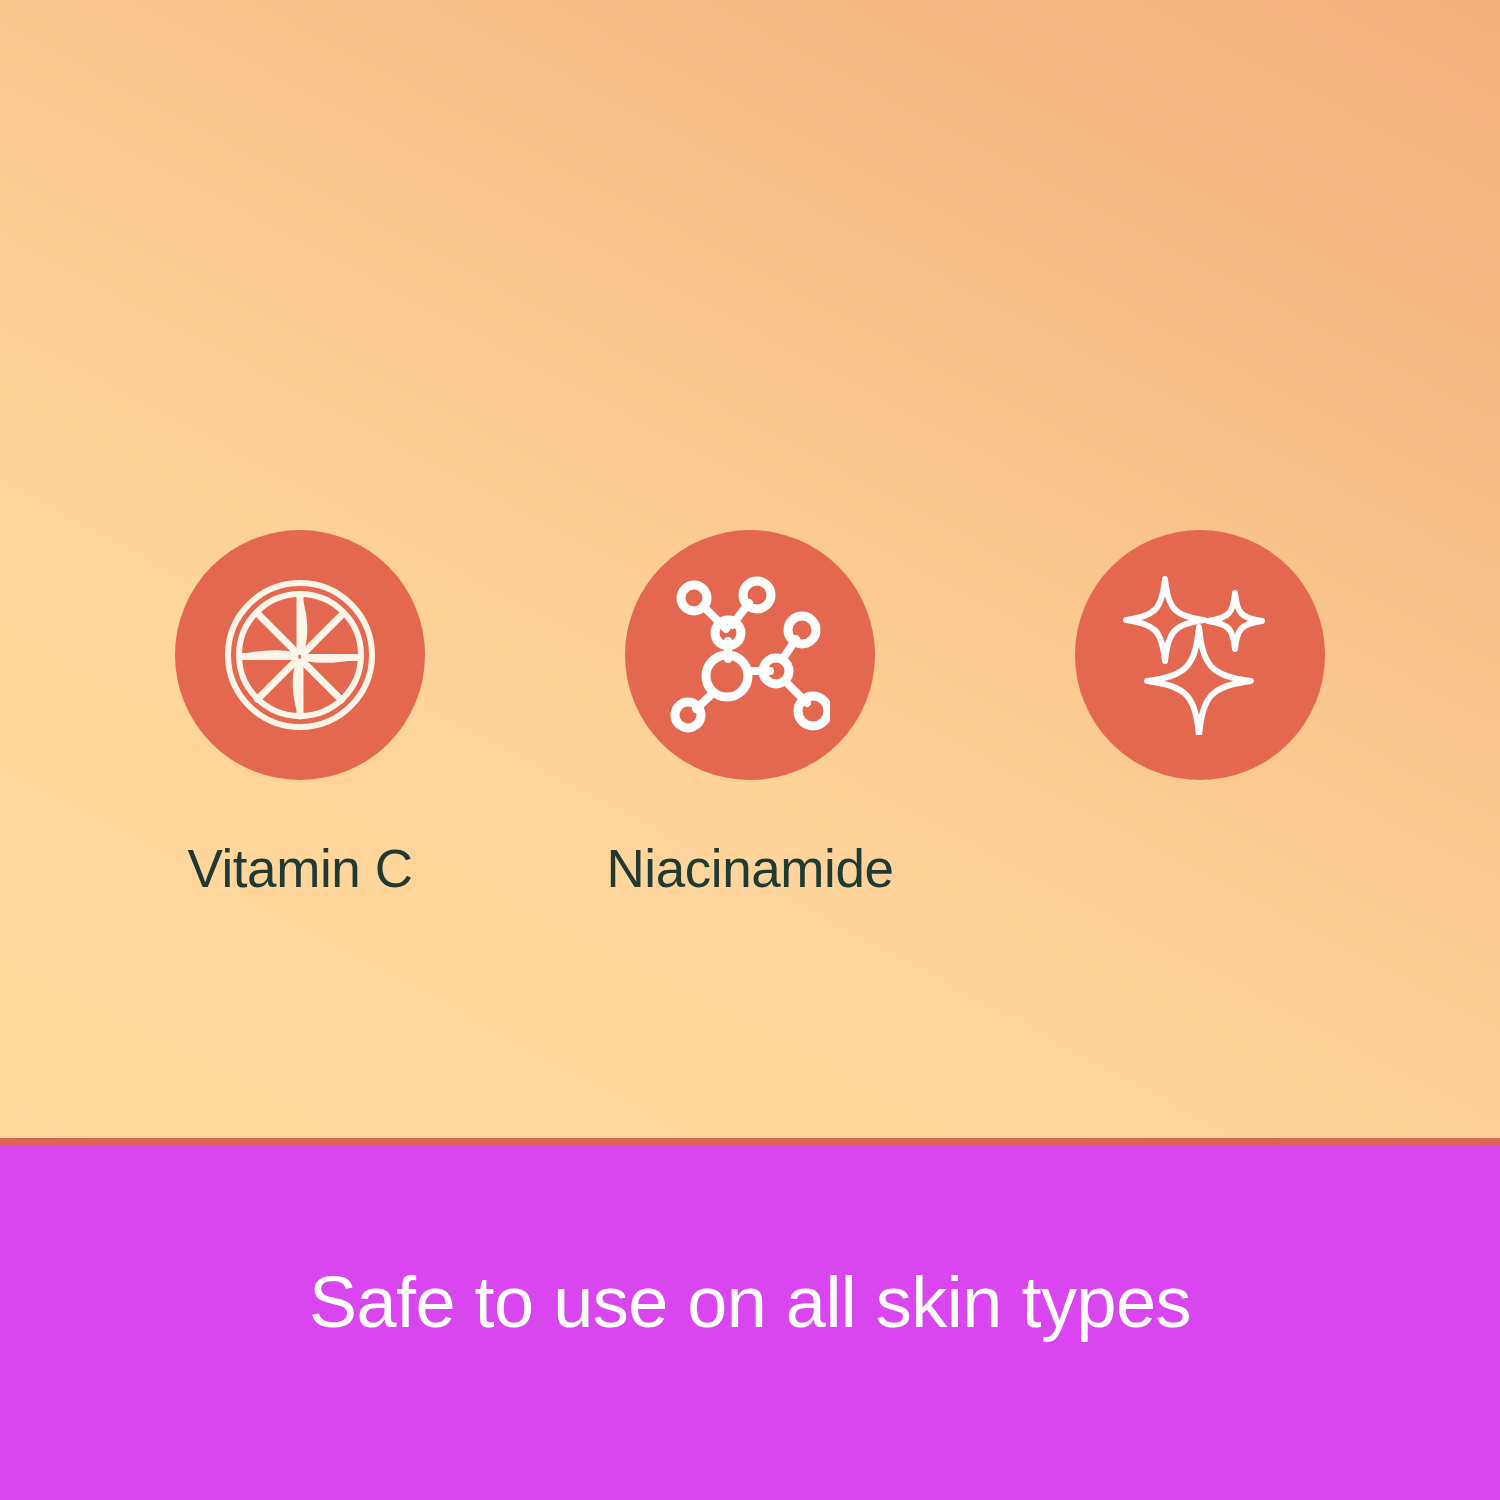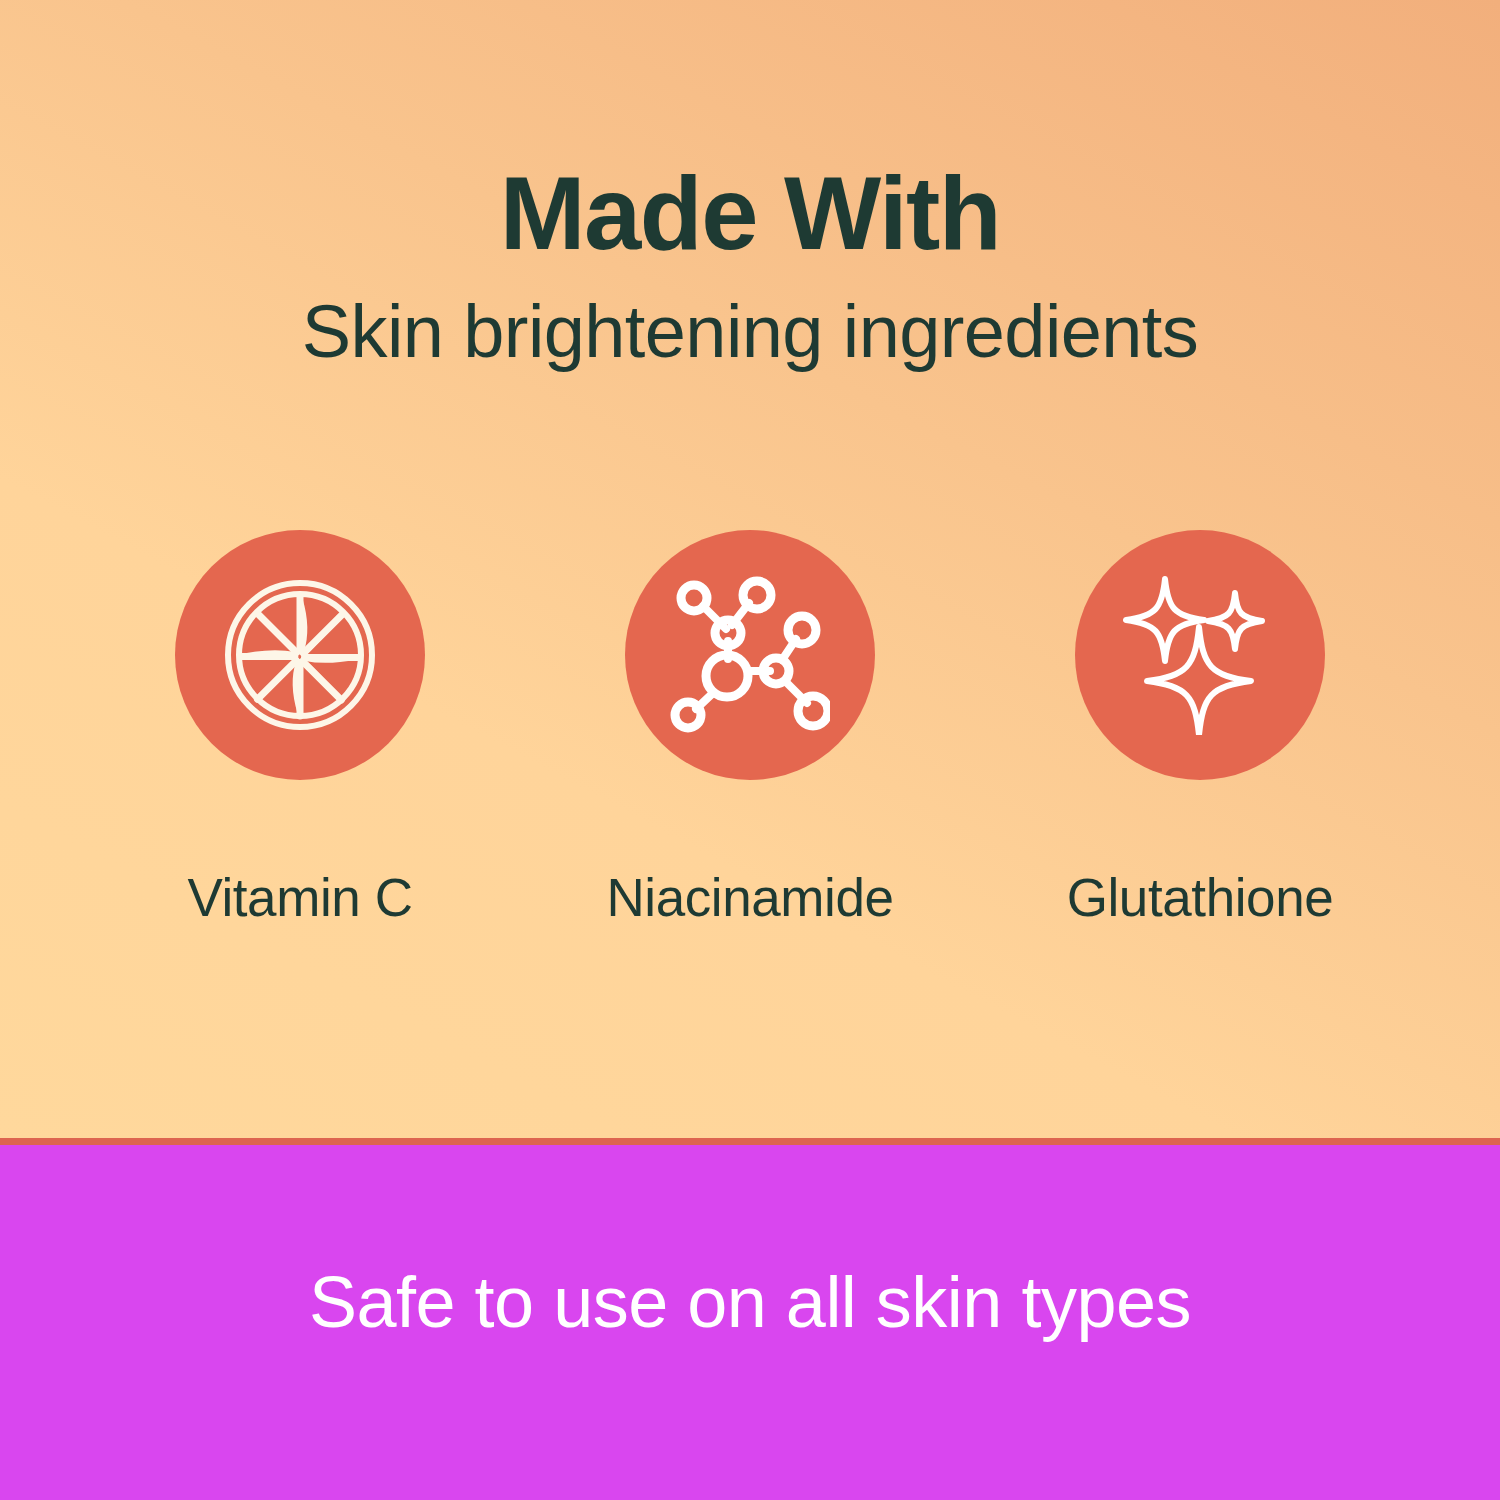--- a/index.html
+++ b/index.html
@@ -71,21 +71,21 @@
     width: 250px;
     height: 250px;
     border-radius: 50%;
     background: #E4674F;
     display: flex;
     align-items: center;
     justify-content: center;
   }
   .badge svg { display: block; }
   .ing-label {
-    margin-top: 87px;
+    margin-top: 58px;
     font-size: 53px;
     font-weight: 400;
     letter-spacing: -0.4px;
     color: #1E3A33;
     white-space: nowrap;
     text-align: center;
   }
 
   
   .bottom-band {
@@ -124,24 +124,20 @@
     text-align: center;
   }
 </style>
 </head>
 <body>
 
 <div id="page">
 
   <div class="top-panel"></div>
 
-  <div class="heading-block">
-    <h1 class="title">Made With</h1>
-    <p class="subtitle">Skin brightening ingredients</p>
-  </div>
 
   <div class="ingredients">
 
     <div class="ingredient">
       <div class="badge">
         <svg width="160" height="160" viewBox="0 0 160 160">
           <g fill="none" stroke="#FDF6E8" stroke-width="6" stroke-linecap="round" stroke-linejoin="round">
             <circle cx="80" cy="80" r="72"></circle>
             <circle cx="80" cy="80" r="61"></circle>
           </g>
@@ -224,21 +220,20 @@
                      C 109 43, 113 38, 115 18 Z"></path>
 
             <path d="M79 52
                      C 83 91, 91 101, 131 106
                      C 91 111, 83 121, 79 160
                      C 75 121, 67 111, 27 106
                      C 67 101, 75 91, 79 52 Z"></path>
           </g>
         </svg>
       </div>
-      <div class="ing-label">Glutathione</div>
     </div>
 
   </div>
 
   <div class="bottom-band">
     <div class="band-rule"></div>
     <div class="band-text">
       <span>Safe to use on all skin types</span>
     </div>
   </div>

